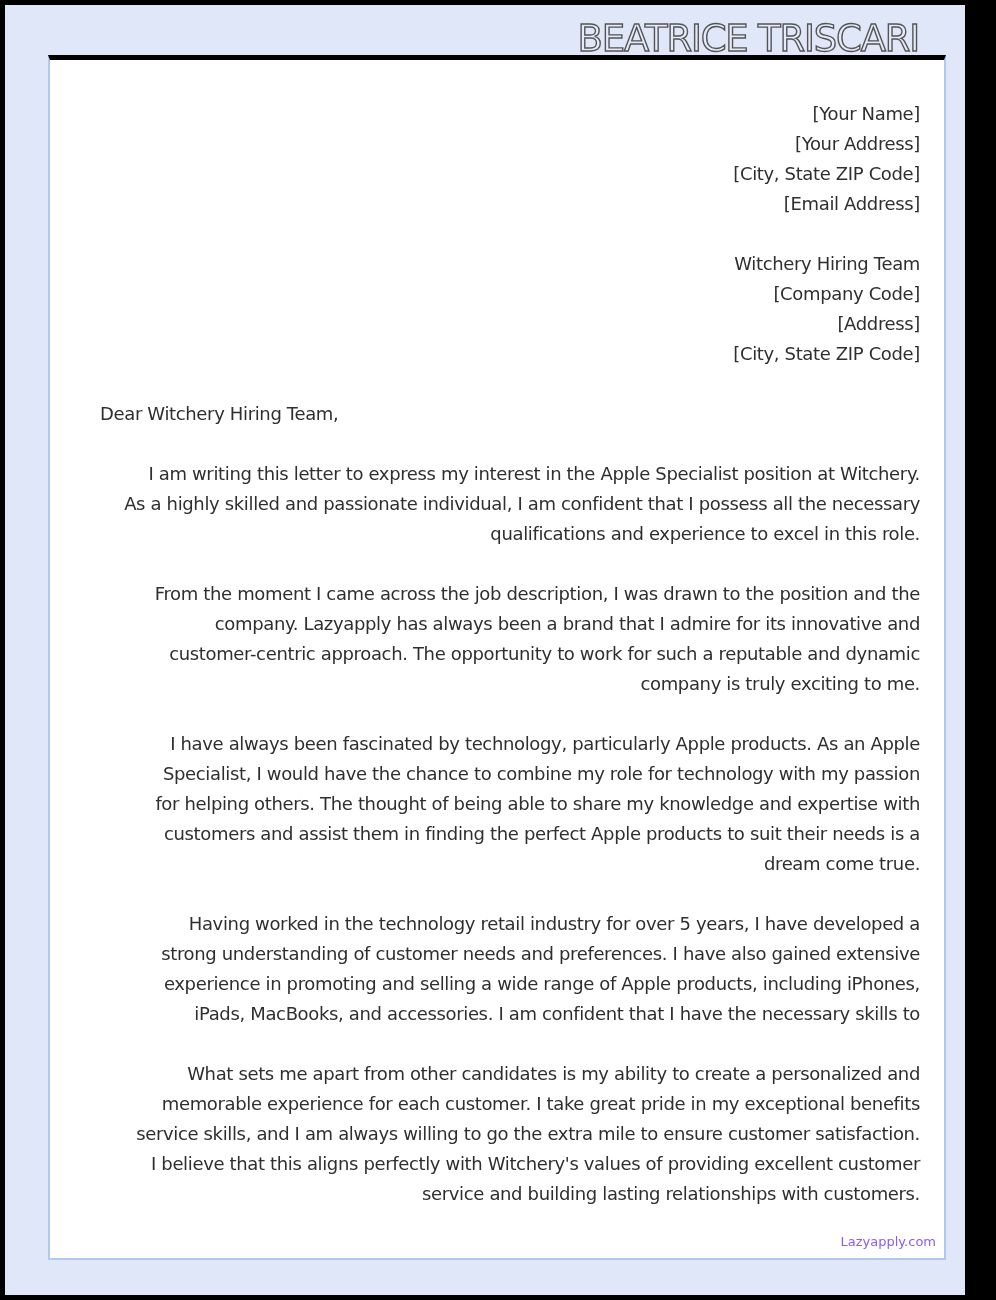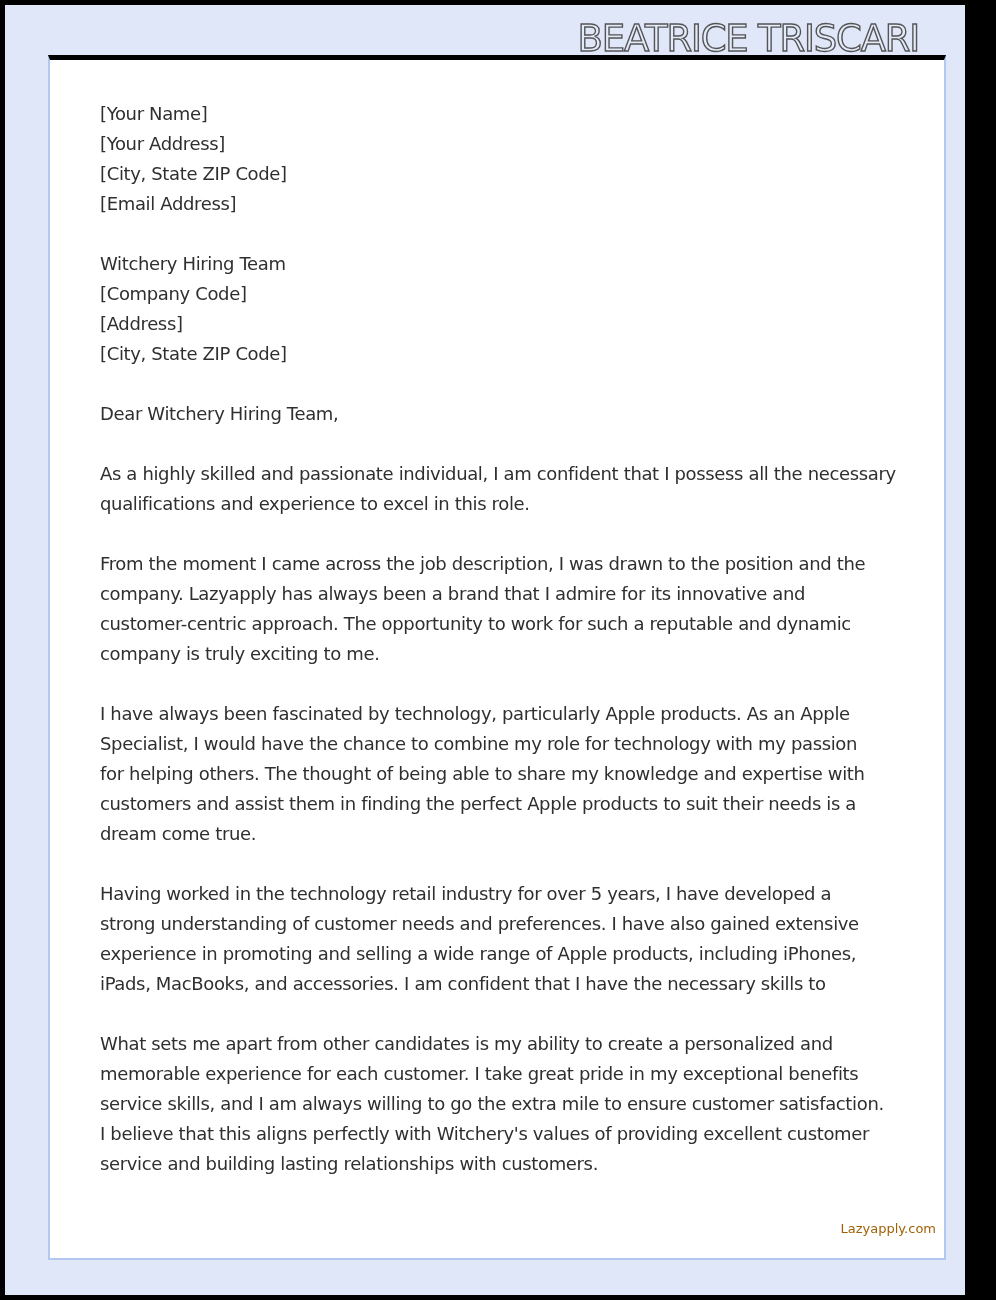--- a/index.html
+++ b/index.html
@@ -61,28 +61,28 @@
     }
     .line {
       display: block;
       white-space: nowrap;
       height: 30px;
     }
     .gap {
       display: block;
       height: 30px;
     }
-    .block { display: block; }
+    .block { display: block; text-align: right; }
     .watermark {
       position: absolute;
       right: 8px;
-      bottom: 21px;
+      bottom: 8px;
       font-size: 13px;
       line-height: 16px;
-      color: #a16207;
+      color: #8b5cf6;
       background: #fff;
       padding-left: 4px;
     }
   </style>
 </head>
 <body>
 
 <div class="canvas">
 
   <div class="header-name">BEATRICE TRISCARI</div>
@@ -106,20 +106,21 @@
         <span class="line">[City, State ZIP Code]</span>
       </div>
 
       <span class="gap"></span>
 
       <span class="line">Dear Witchery Hiring Team,</span>
 
       <span class="gap"></span>
 
       <div class="block">
+        <span class="line">I am writing this letter to express my interest in the Apple Specialist position at Witchery.</span>
         <span class="line">As a highly skilled and passionate individual, I am confident that I possess all the necessary</span>
         <span class="line">qualifications and experience to excel in this role.</span>
       </div>
 
       <span class="gap"></span>
 
       <div class="block">
         <span class="line">From the moment I came across the job description, I was drawn to the position and the</span>
         <span class="line">company. Lazyapply has always been a brand that I admire for its innovative and</span>
         <span class="line">customer-centric approach. The opportunity to work for such a reputable and dynamic</span>

